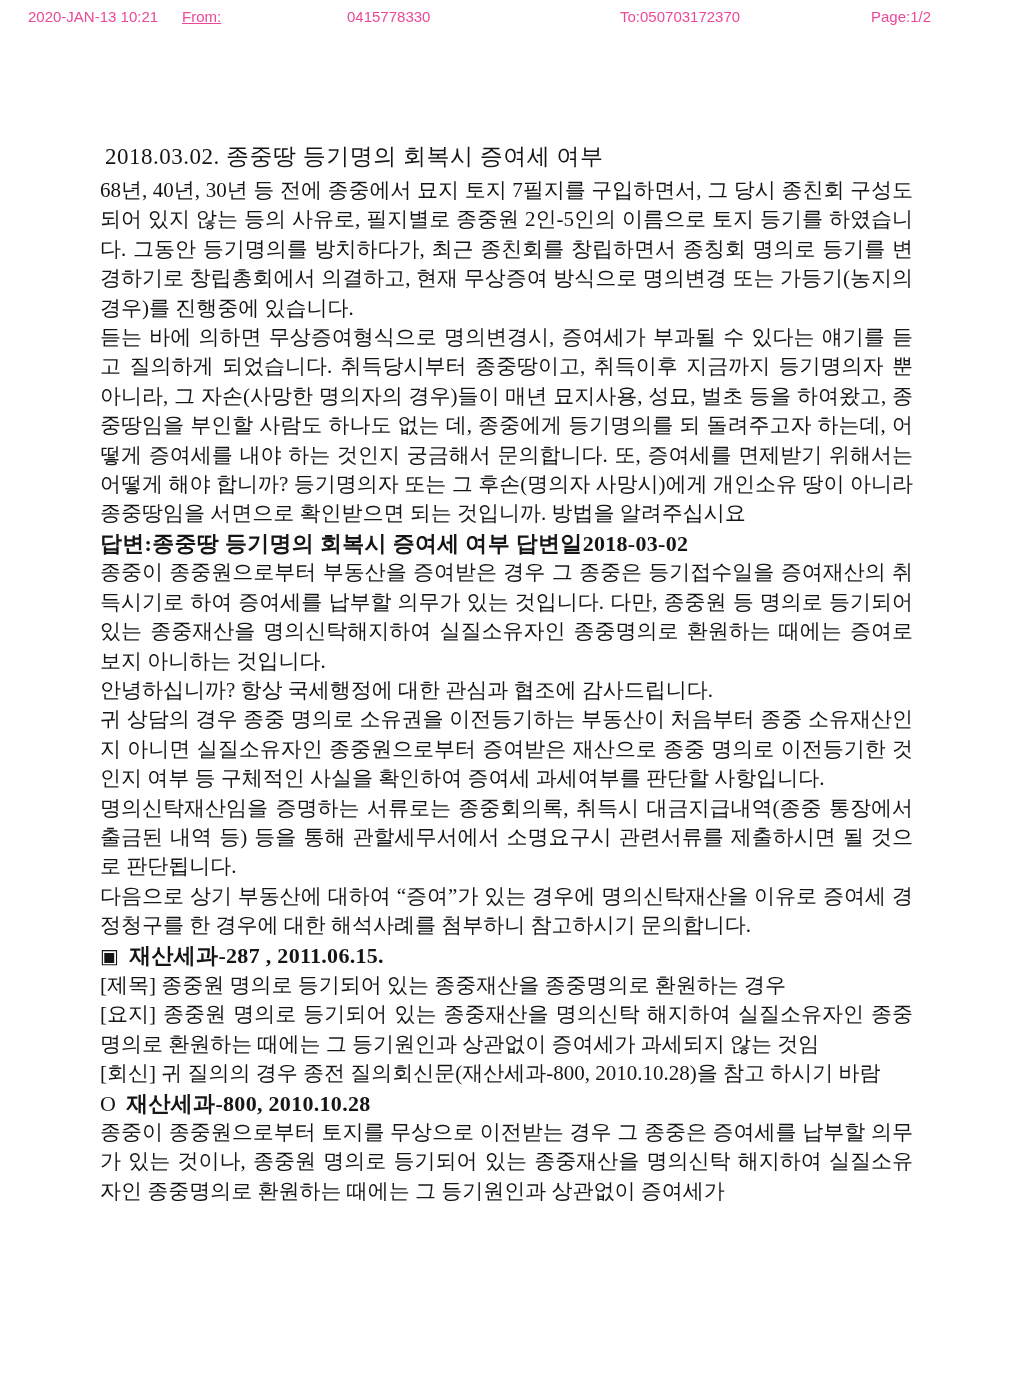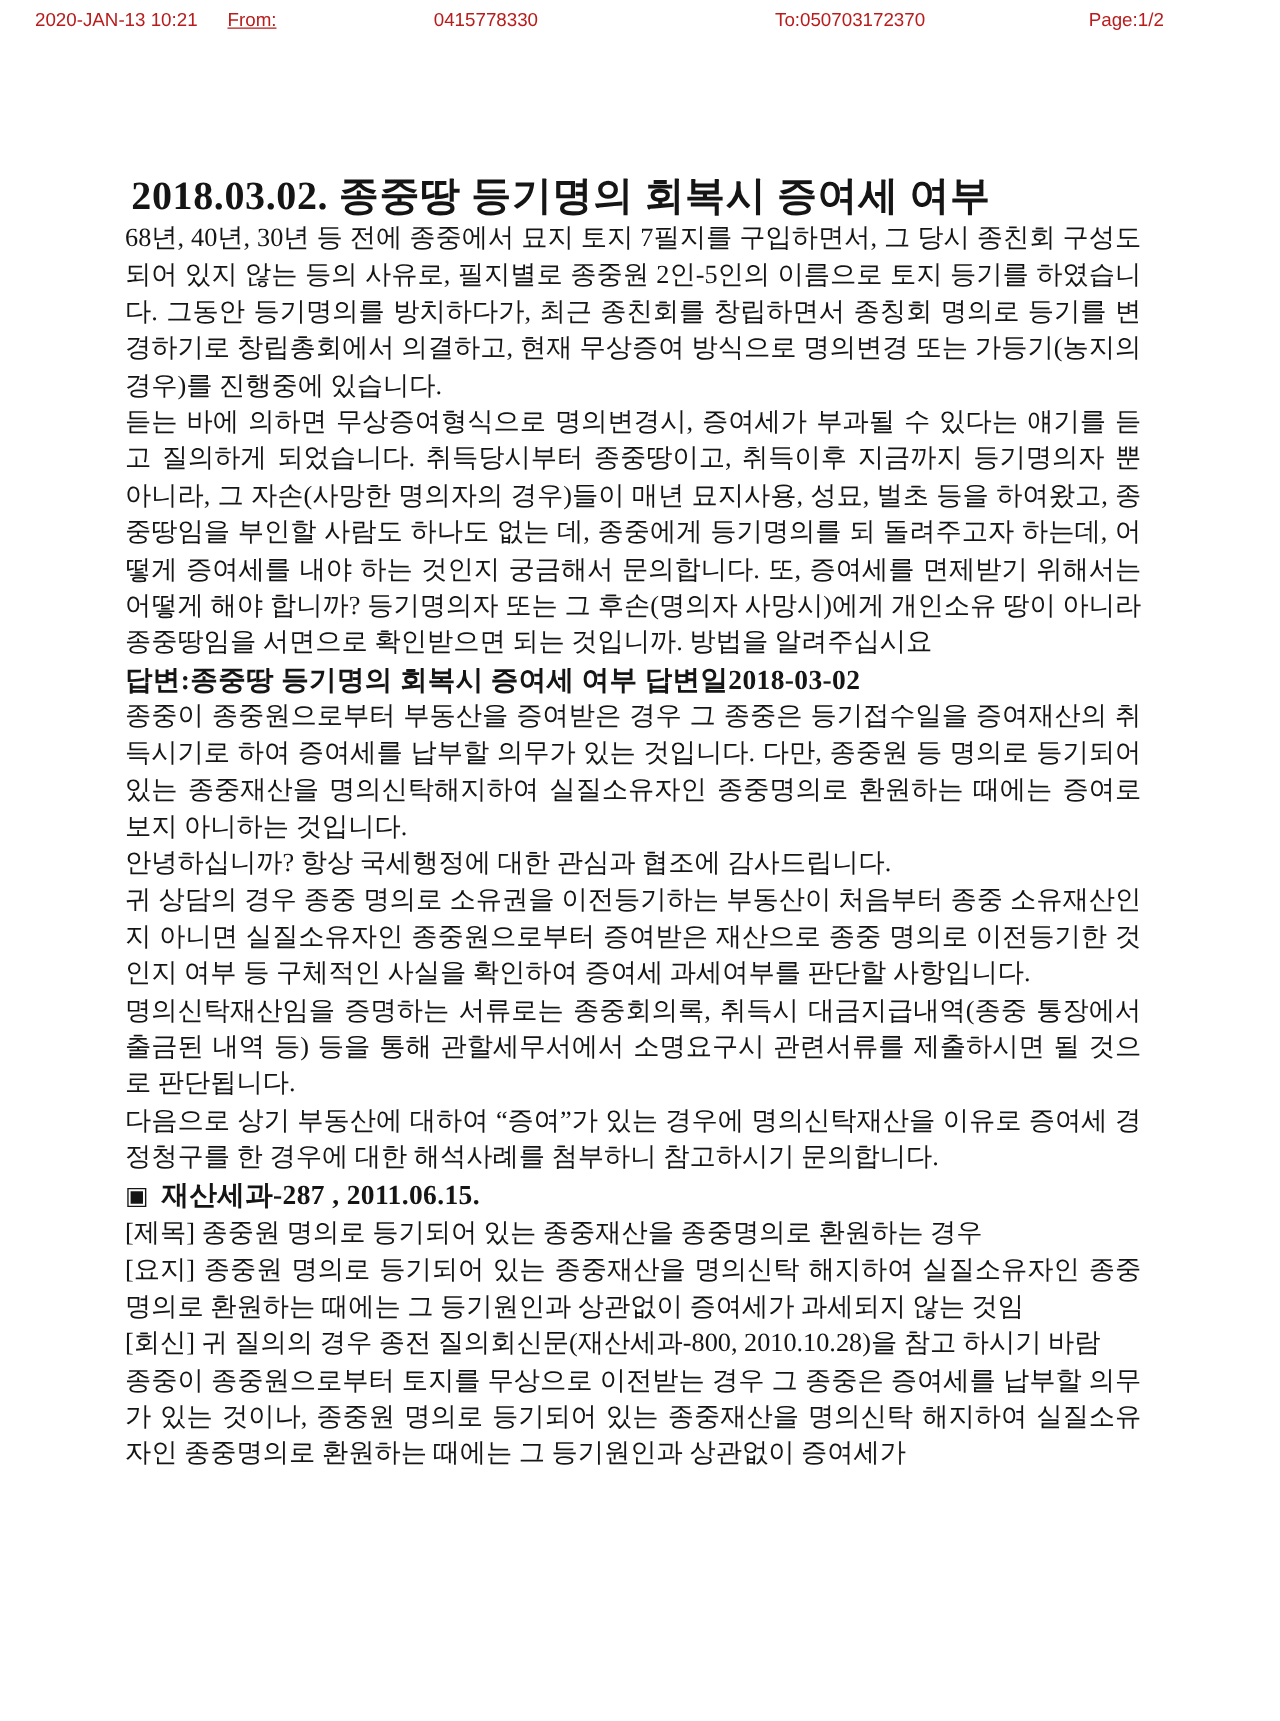--- a/index.html
+++ b/index.html
@@ -18,21 +18,21 @@
   
   .fax-header {
     position: absolute;
     top: 8px;
     left: 0;
     width: 100%;
     height: 24px;
     font-family: "Liberation Sans", "DejaVu Sans", sans-serif;
     font-size: 15px;
     font-stretch: condensed;
-    color: #b91c1c;
+    color: #ec4899;
     white-space: nowrap;
   }
   .fax-header span { position: absolute; top: 0; }
   .fh-date   { left: 28px;  }
   .fh-from   { left: 182px; text-decoration: underline; }
   .fh-number { left: 347px; }
   .fh-to     { left: 620px; text-align: right; }
   .fh-page   { left: 871px; }
 
   
@@ -42,23 +42,23 @@
     top: 140px;
     width: 813px;
     font-family: "Liberation Serif", "DejaVu Serif", serif;
     font-size: 21px;
     line-height: 29.4px;
     color: #151515;
   }
   .doc h1 {
     margin: 0 0 3px 0;
     padding-left: 5px;
-    font-size: 32px;
+    font-size: 23px;
     line-height: 33px;
-    font-weight: bold;
+    font-weight: normal;
     letter-spacing: 0.5px;
   }
   .doc p {
     margin: 0;
     text-align: justify;
     word-break: break-all;
   }
   .doc h2 {
     margin: 0;
     font-size: 22px;
@@ -101,18 +101,19 @@
     <p>귀 상담의 경우 종중 명의로 소유권을 이전등기하는 부동산이 처음부터 종중 소유재산인지 아니면 실질소유자인 종중원으로부터 증여받은 재산으로 종중 명의로 이전등기한 것인지 여부 등 구체적인 사실을 확인하여 증여세 과세여부를 판단할 사항입니다.</p>
     <p>명의신탁재산임을 증명하는 서류로는 종중회의록, 취득시 대금지급내역(종중 통장에서 출금된 내역 등) 등을 통해 관할세무서에서 소명요구시 관련서류를 제출하시면 될 것으로 판단됩니다.</p>
     <p>다음으로 상기 부동산에 대하여 “증여”가 있는 경우에 명의신탁재산을 이유로 증여세 경정청구를 한 경우에 대한 해석사례를 첨부하니 참고하시기 문의합니다.</p>
 
     <h2 class="ruling-heading"><span class="marker square">▣</span><span>재산세과-287 , 2011.06.15.</span></h2>
 
     <p>[제목] 종중원 명의로 등기되어 있는 종중재산을 종중명의로 환원하는 경우</p>
     <p>[요지] 종중원 명의로 등기되어 있는 종중재산을 명의신탁 해지하여 실질소유자인 종중명의로 환원하는 때에는 그 등기원인과 상관없이 증여세가 과세되지 않는 것임</p>
     <p>[회신] 귀 질의의 경우 종전 질의회신문(재산세과-800, 2010.10.28)을 참고 하시기 바람</p>
 
+    <h2 class="ruling-heading"><span class="marker">O</span><span>재산세과-800, 2010.10.28</span></h2>
 
     <p>종중이 종중원으로부터 토지를 무상으로 이전받는 경우 그 종중은 증여세를 납부할 의무가 있는 것이나, 종중원 명의로 등기되어 있는 종중재산을 명의신탁 해지하여 실질소유자인 종중명의로 환원하는 때에는 그 등기원인과 상관없이 증여세가</p>
 
   </main>
 
 </div>
 
 </body></html>

